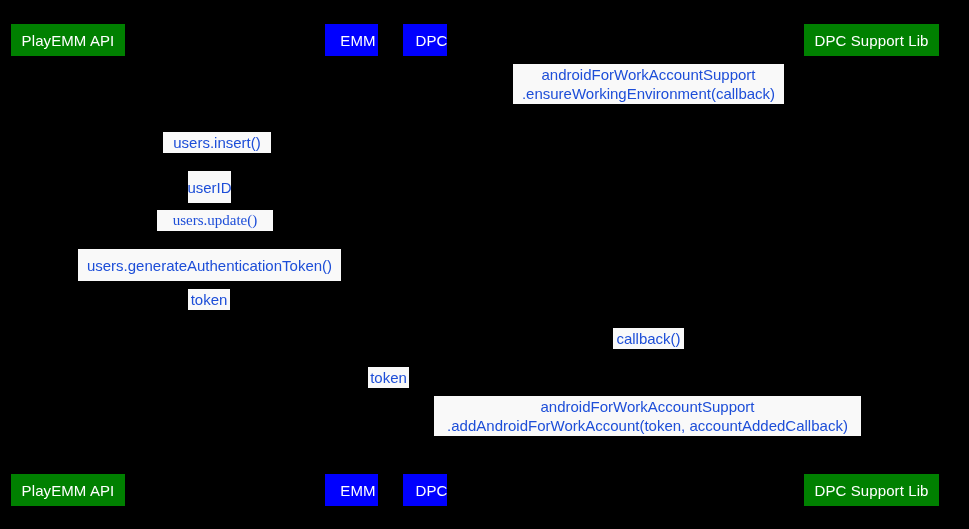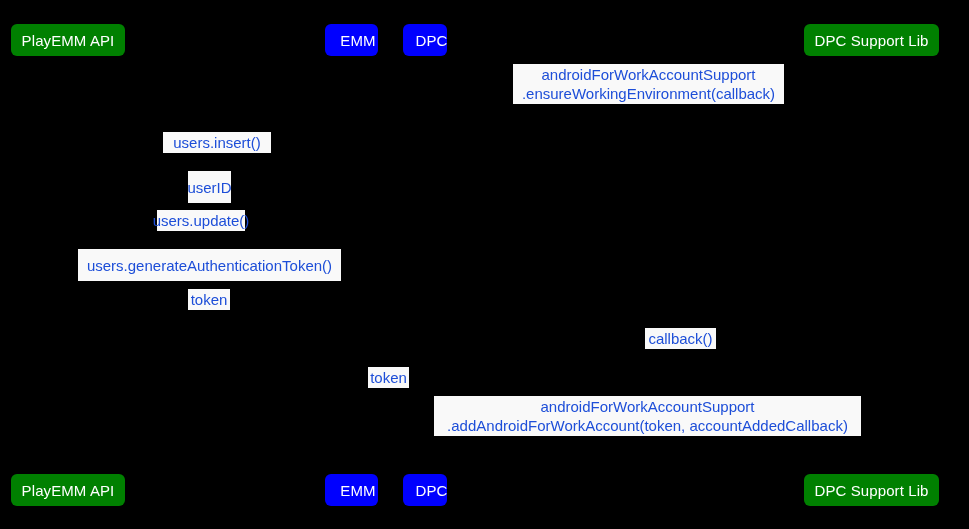--- a/index.html
+++ b/index.html
@@ -21,21 +21,20 @@
     position: absolute;
     display: flex;
     align-items: center;
     justify-content: center;
     box-sizing: border-box;
     color: #ffffff;
     font-size: 15px;
     line-height: 1;
     white-space: nowrap;
     letter-spacing: 0.1px;
-    border-radius: 6px;
   }
   .participant.green { background: #008000; }
   .participant.blue  { background: #0000ff; padding-left: 13px; }
 
   
   .lifeline {
     position: absolute;
     width: 1px;
     background: #000000;
   }
@@ -70,24 +69,24 @@
       <div class="participant green" style="left: 11px; top: 24px; width: 114px; height: 32px;">PlayEMM API</div>
       <div class="participant blue" style="left: 325px; top: 24px; width: 53px; height: 32px;">EMM</div>
       <div class="participant blue" style="left: 403px; top: 24px; width: 44px; height: 32px;">DPC</div>
       <div class="participant green" style="left: 804px; top: 24px; width: 135px; height: 32px;">DPC Support Lib</div>
     </div>
   <div id="messages-layer">
       <div class="msg multiline" style="left: 513px; top: 64px; width: 271px; height: 40px; display: flex; flex-direction: column; align-items: center; justify-content: center;">androidForWorkAccountSupport
 .ensureWorkingEnvironment(callback)</div>
       <div class="msg" style="left: 163px; top: 132px; width: 108px; height: 21px; display: flex; align-items: center; justify-content: center;">users.insert()</div>
       <div class="msg" style="left: 188px; top: 171px; width: 43px; height: 32px; display: flex; align-items: center; justify-content: center;">userID</div>
-      <div class="msg" style="left: 157px; top: 210px; width: 88px; height: 21px; display: flex; align-items: center; justify-content: center;">users.update()</div>
+      <div class="msg" style="left: 157px; top: 210px; width: 116px; height: 21px; display: flex; align-items: center; justify-content: center; font-family: Liberation Serif, serif;">users.update()</div>
       <div class="msg" style="left: 78px; top: 249px; width: 263px; height: 32px; display: flex; align-items: center; justify-content: center;">users.generateAuthenticationToken()</div>
       <div class="msg" style="left: 188px; top: 289px; width: 42px; height: 21px; display: flex; align-items: center; justify-content: center;">token</div>
-      <div class="msg" style="left: 613px; top: 328px; width: 71px; height: 21px; display: flex; align-items: center; justify-content: center; margin-left: 32px;">callback()</div>
+      <div class="msg" style="left: 613px; top: 328px; width: 71px; height: 21px; display: flex; align-items: center; justify-content: center;">callback()</div>
       <div class="msg" style="left: 368px; top: 367px; width: 41px; height: 21px; display: flex; align-items: center; justify-content: center;">token</div>
       <div class="msg multiline" style="left: 434px; top: 396px; width: 427px; height: 40px; display: flex; flex-direction: column; align-items: center; justify-content: center;">androidForWorkAccountSupport
 .addAndroidForWorkAccount(token, accountAddedCallback)</div>
     </div>
   <div id="participants-bottom-layer">
       <div class="participant green" style="left: 11px; top: 474px; width: 114px; height: 32px;">PlayEMM API</div>
       <div class="participant blue" style="left: 325px; top: 474px; width: 53px; height: 32px;">EMM</div>
       <div class="participant blue" style="left: 403px; top: 474px; width: 44px; height: 32px;">DPC</div>
       <div class="participant green" style="left: 804px; top: 474px; width: 135px; height: 32px;">DPC Support Lib</div>
     </div>

